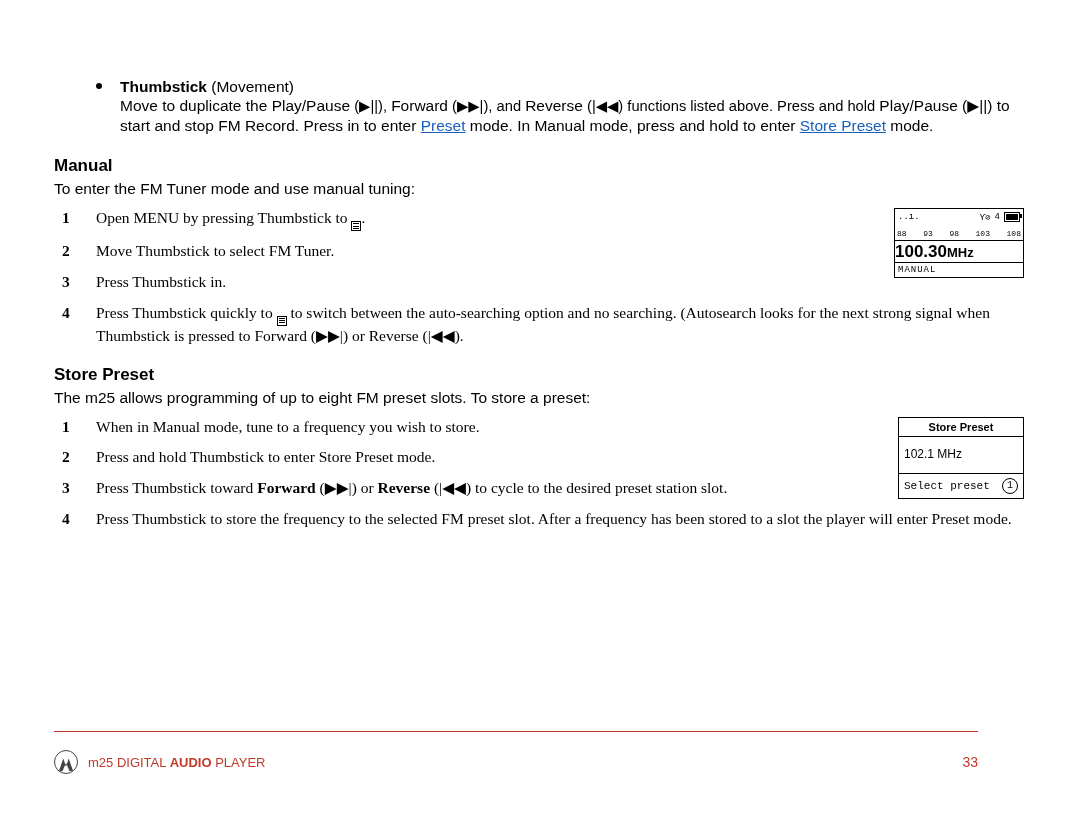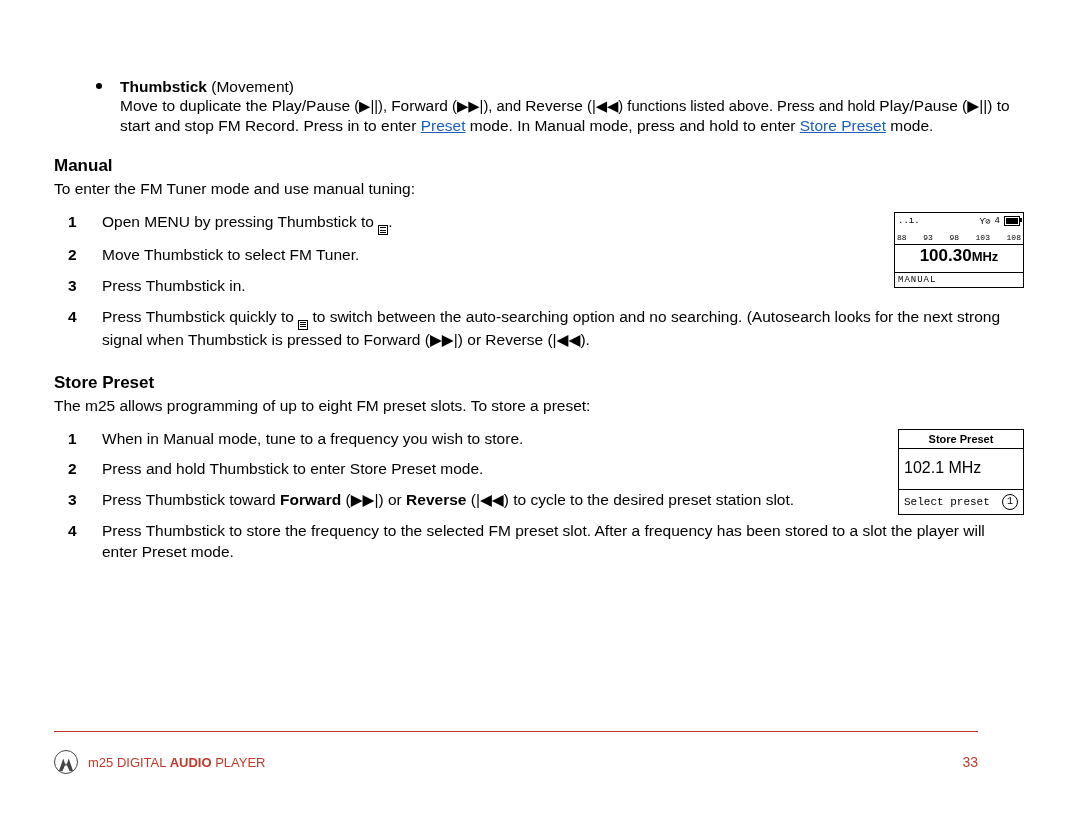--- a/index.html
+++ b/index.html
@@ -46,23 +46,24 @@
     font-family: Verdana, Arial, sans-serif;
     font-weight: 700;
     font-size: 17px;
     margin: 8px 0 4px 0;
   }
   p.intro {
     margin: 2px 0 10px 0;
   }
   ol.steps {
     list-style: none;
-    margin: 14px;
+    margin: 8px;
     padding: 0;
     counter-reset: step;
+    font-family: Liberation Serif, serif;
   }
   ol.steps > li {
     counter-increment: step;
     position: relative;
     padding-left: 34px;
     margin-bottom: 10px;
     line-height: 1.35;
   }
   ol.steps > li::before {
     content: counter(step);
@@ -120,22 +121,22 @@
     display:flex;
     justify-content: space-between;
     font-size: 8px;
     padding: 0 2px;
     margin-top: 6px;
   }
   .fig-fm .freq {
     font-family: Arial, sans-serif;
     font-weight: 700;
     font-size: 17px;
-    text-align: center;
-    padding: 1px 0 6px 0;
+    text-align: left;
+    padding: 1px 0 0 0;
     border-bottom: 1px solid #000;
     letter-spacing: 0px;
   }
   .fig-fm .mode {
     font-size: 9px;
     padding: 2px 3px;
     letter-spacing: 1px;
   }
 
   .fig-sp {
@@ -144,21 +145,21 @@
   .fig-sp .title {
     font-family: Arial, sans-serif;
     font-weight: 700;
     font-size: 11px;
     text-align: center;
     padding: 3px 0;
     border-bottom: 1px solid #000;
   }
   .fig-sp .freq {
     font-family: Arial, sans-serif;
-    font-size: 16px;
+    font-size: 12px;
     padding: 10px 5px 12px 5px;
     border-bottom: 1px solid #000;
   }
   .fig-sp .sel {
     font-family: Liberation Mono, monospace;
     font-size: 11px;
     padding: 4px 5px;
     display:flex;
     justify-content: space-between;
     align-items:center;

